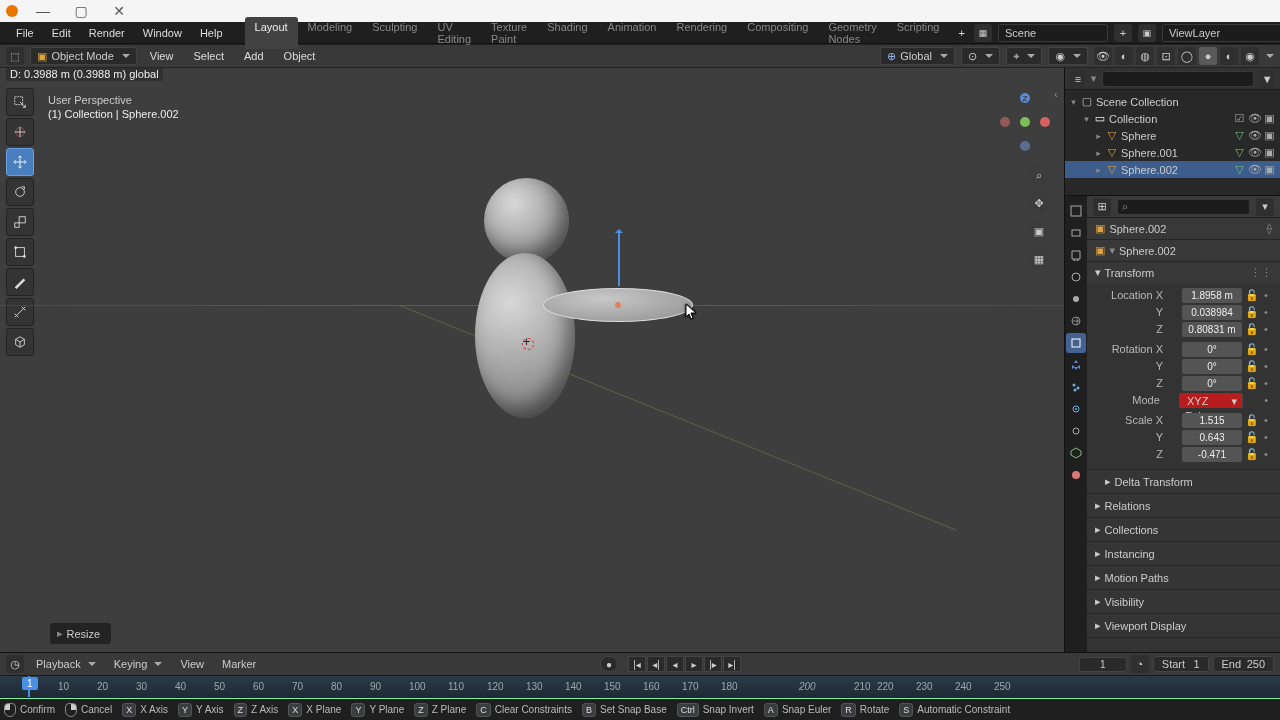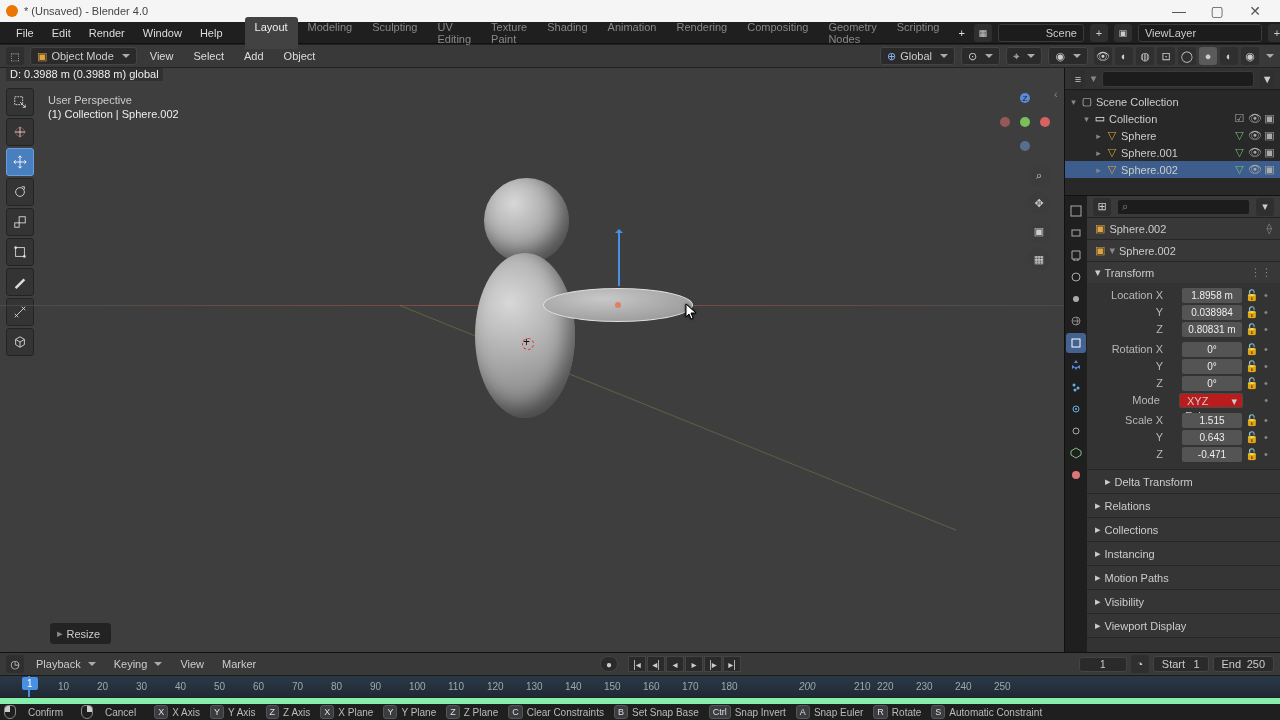--- a/index.html
+++ b/index.html
@@ -110,35 +110,34 @@
 .tlhdr .right { margin-left:auto; display:flex; gap:4px; align-items:center;}
 .tlhdr .numfield { background:#2a2a2a; border:1px solid #444; border-radius:3px; padding:1px 8px; font-size:10px;}
 .transport { display:flex; gap:1px; }
 .tbtn { width:18px; height:16px; background:#2a2a2a; border:1px solid #444; display:flex;align-items:center;justify-content:center; cursor:pointer; font-size:10px;}
 .ruler { height:22px; background: linear-gradient(180deg,#2b3947,#1f2a35); position:relative; border-top:1px solid #1a1a1a;}
 .ruler .playhead { position:absolute; top:0; bottom:0; width:2px; background:#4a90e2;}
 .ruler .phlbl { position:absolute; top:1px; background:#4a90e2; color:#fff; padding:1px 5px; border-radius:2px; font-size:10px;}
 .ruler .tick { position:absolute; top:5px; color:#9aa; font-size:10px;}
 
 
-.footer { position:absolute; bottom:0; left:0; right:0; height:22px; background:#1f1f1f; display:flex; align-items:center; padding:0 4px; gap:12px; border-top:6px solid #86efac;}
+.footer { position:absolute; bottom:0; left:0; right:0; height:22px; background:#1f1f1f; display:flex; align-items:center; padding:0 4px; gap:4px; border-top:1px solid #86efac;}
 .footer .key { background:#3a3c40; border:1px solid #555; border-radius:3px; padding:0 3px; font-size:9px; color:#ddd; height:14px; line-height:12px;}
 .footer .lbl { color:#bbb; font-size:10px; margin-right:6px;}
 .mouseico { width:12px; height:14px; border:1px solid #888; border-radius:4px 4px 6px 6px; position:relative;}
 .mouseico.l::before{content:"";position:absolute;left:0;top:0;width:5px;height:6px;background:#ccc;border-radius:3px 0 0 0;}
 .mouseico.r::before{content:"";position:absolute;right:0;top:0;width:5px;height:6px;background:#ccc;border-radius:0 3px 0 0;}
 
 svg { display:block; }
 </style>
 </head>
 <body>
 
 <div class="titlebar">
   <div class="blender-icon"></div>
-  <div class="title">* (Unsaved) - Blender 4.0</div>
   <div class="winbtn">—</div>
   <div class="winbtn">▢</div>
   <div class="winbtn">✕</div>
 </div>
 
 <div class="topmenu">
   <div class="blender-icon" style="width:14px;height:14px;"></div>
   <div class="mi">File</div>
   <div class="mi">Edit</div>
   <div class="mi">Render</div>
@@ -155,21 +154,21 @@
       <div class="tab">Rendering</div>
       <div class="tab">Compositing</div>
       <div class="tab">Geometry Nodes</div>
       <div class="tab">Scripting</div>
     </div>
   <div class="plus">+</div>
   <div class="right">
     <div class="iconbtn">
         <span style="font-size:9px">▦</span>
       </div>
-    <div class="field" style="width:86px;justify-content:flex-end;">
+    <div class="field" style="width:110px;">
         <span>Scene</span>
       </div>
     <div class="iconbtn">+</div>
     <div class="iconbtn">
         <span style="font-size:9px">▣</span>
       </div>
     <div class="field" style="width:124px;">
         <span>ViewLayer</span>
       </div>
     <div class="iconbtn">+</div>

